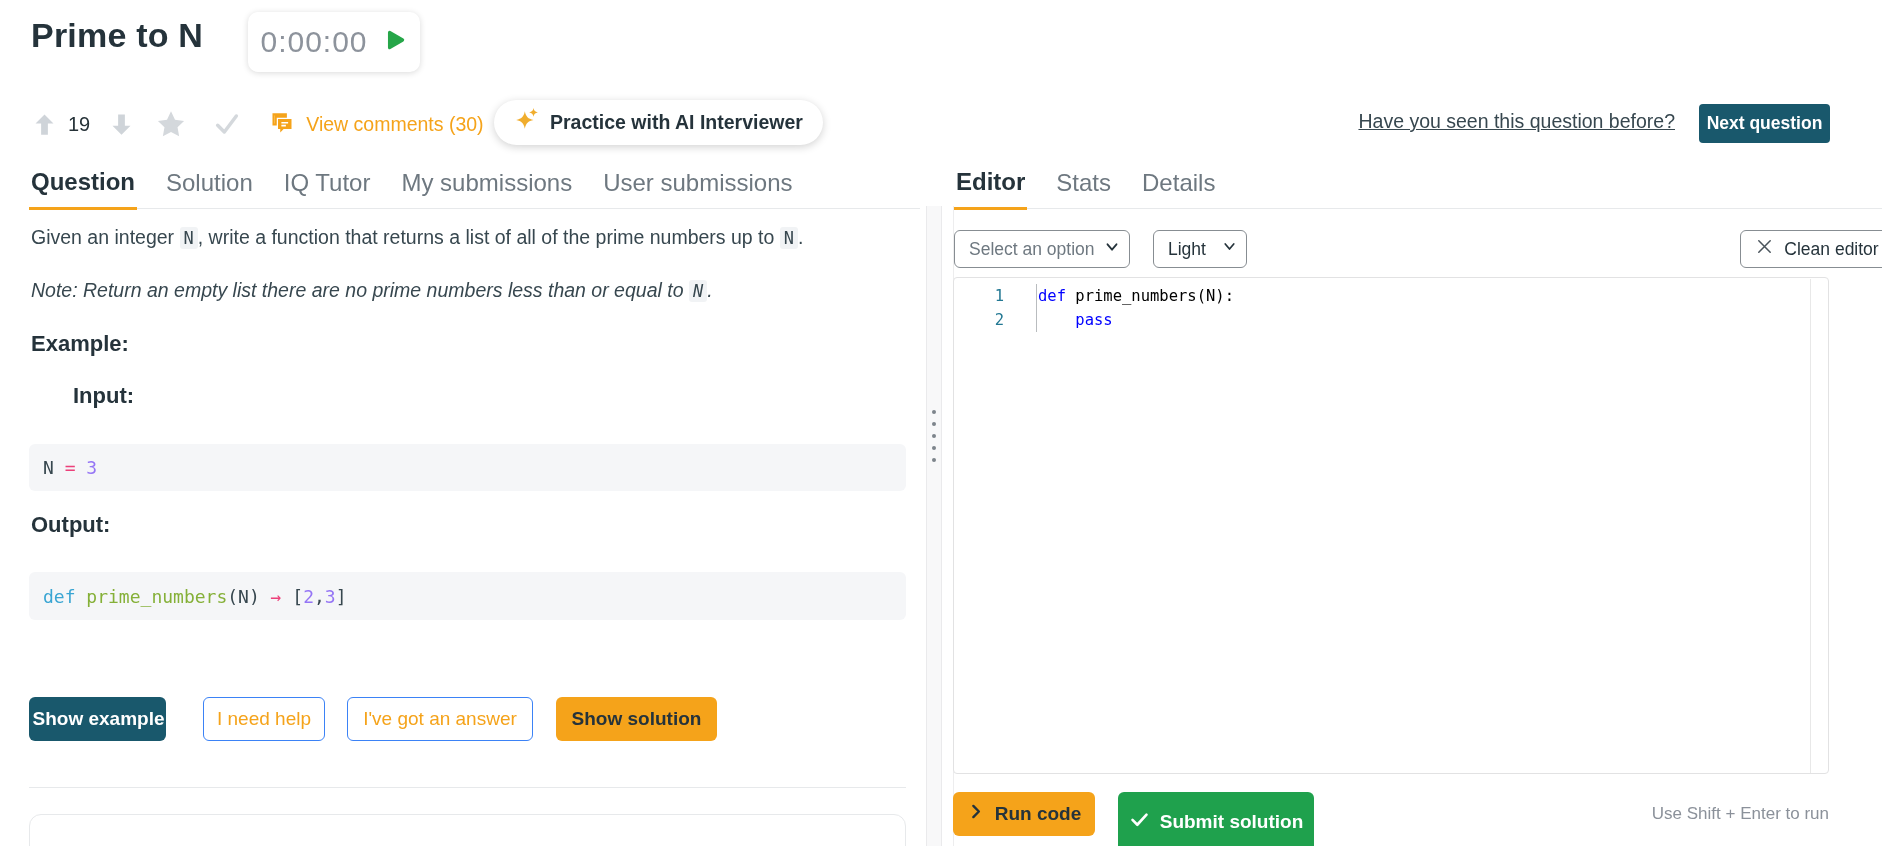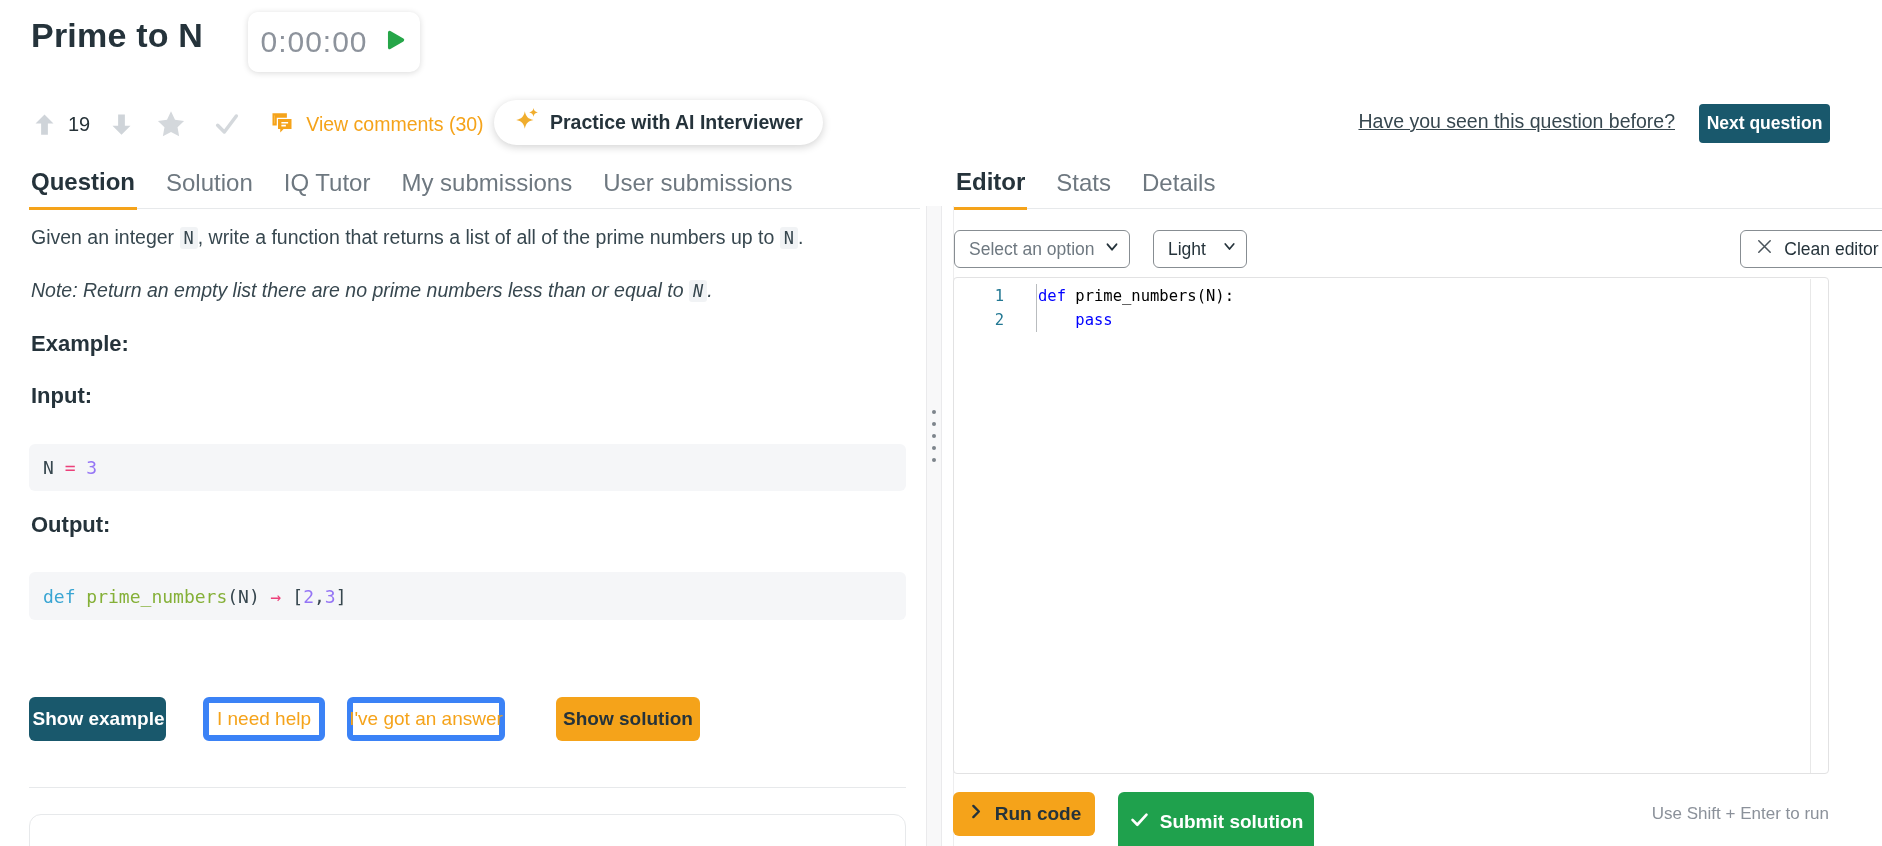--- a/index.html
+++ b/index.html
@@ -47,24 +47,24 @@
   .cb-output { top: 572px; height: 48px; }
   .tk-plain  { color: #37474f; }
   .tk-pink   { color: #ec407a; }
   .tk-purple { color: #9575f5; }
   .tk-cyan   { color: #39a5d3; }
   .tk-green  { color: #85b038; }
 
   .action-btn { position: absolute; top: 697px; height: 44px; border-radius: 6px; font-family: inherit; font-size: 19px;
                 display: flex; align-items: center; justify-content: center; cursor: pointer; white-space: nowrap; }
   .btn-teal    { left: 29px;  width: 137px; background: #19586c; color: #fff; font-weight: 700; border: none; padding-left: 8px; }
-  .btn-outline { background: #fff; color: #f5a31a; border: 6px solid #3b82f6; font-weight: 400; }
+  .btn-outline { background: #fff; color: #f5a31a; border: 1px solid #3b82f6; font-weight: 400; }
   .btn-help    { left: 203px; width: 122px; }
-  .btn-answer  { left: 347px; width: 158px; }
-  .btn-orange  { left: 556px; width: 144px; background: #f5a31a; color: #25333b; font-weight: 700; border: none; }
+  .btn-answer  { left: 347px; width: 186px; }
+  .btn-orange  { left: 556px; width: 161px; background: #f5a31a; color: #25333b; font-weight: 700; border: none; }
 
   .left-divider { position: absolute; left: 29px; top: 787px; width: 877px; height: 1px; background: #e7e9eb; }
   .comment-card { position: absolute; left: 29px; top: 814px; width: 877px; height: 90px; border: 1px solid #e7e9eb; border-radius: 12px; background: #fff; }
 
   
   .resizer { position: absolute; left: 926px; top: 206px; width: 16px; height: 640px; background: #f8f8f9;
              border-left: 1px solid #eaeaec; border-right: 1px solid #eaeaec; cursor: col-resize;
              display: flex; flex-direction: column; align-items: center; justify-content: flex-start; padding-top: 204px; gap: 8px; }
   .resizer i { width: 4px; height: 4px; border-radius: 50%; background: #7d848b; flex: none; }
   .right-edge { position: absolute; left: 953px; top: 206px; width: 1px; height: 640px; background: #ededee; }
@@ -164,21 +164,21 @@
 
   <div class="q-text" style="top:226px;">
     <span>Given an integer </span><code class="inline">N</code><span>, write a function that returns a list of all of the prime numbers up to </span><code class="inline">N</code><span>.</span>
   </div>
 
   <div class="q-text q-note" style="top:279px;">
     <span>Note: Return an empty list there are no prime numbers less than or equal to </span><code class="inline">N</code><span>.</span>
   </div>
 
   <div class="q-label" style="top:331px;">Example:</div>
-  <div class="q-label" style="top:383px;">Input:</div>
+  <div class="q-label" style="top:383px;margin-left:42px;">Input:</div>
 
   <div class="code-block cb-input"><span class="tk-plain">N</span><span class="tk-pink"> = </span><span class="tk-purple">3</span></div>
 
   <div class="q-label" style="top:512px;">Output:</div>
 
   <div class="code-block cb-output"><span class="tk-cyan">def </span><span class="tk-green">prime_numbers</span><span class="tk-plain">(N) </span><span class="tk-pink">→ </span><span class="tk-plain">[</span><span class="tk-purple">2</span><span class="tk-plain">,</span><span class="tk-purple">3</span><span class="tk-plain">]</span></div>
 
   <button class="action-btn btn-teal">Show example</button>
   <button class="action-btn btn-outline btn-help">I need help</button>
   <button class="action-btn btn-outline btn-answer">I've got an answer</button>

